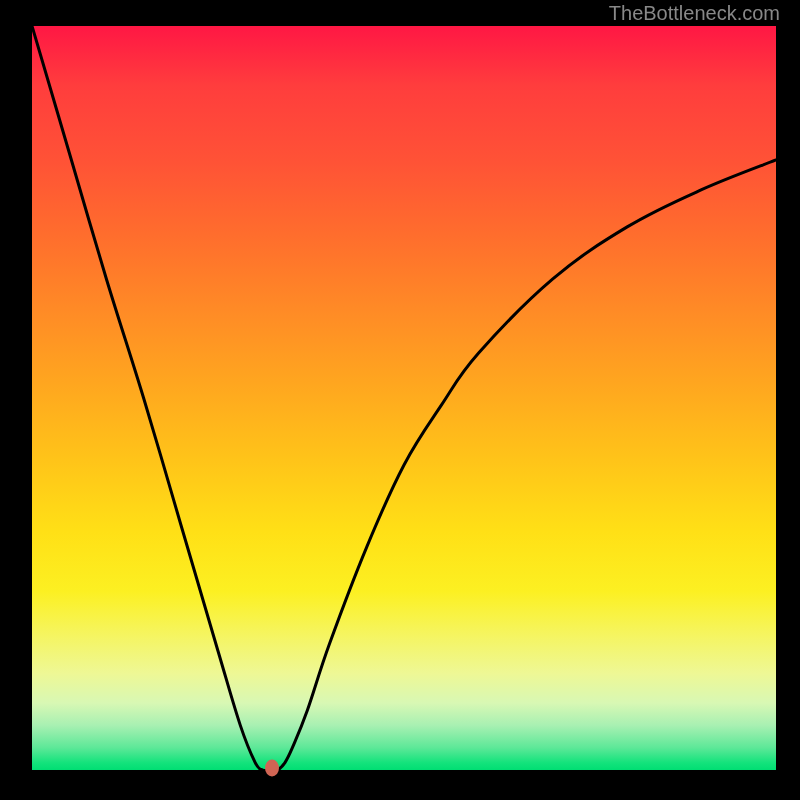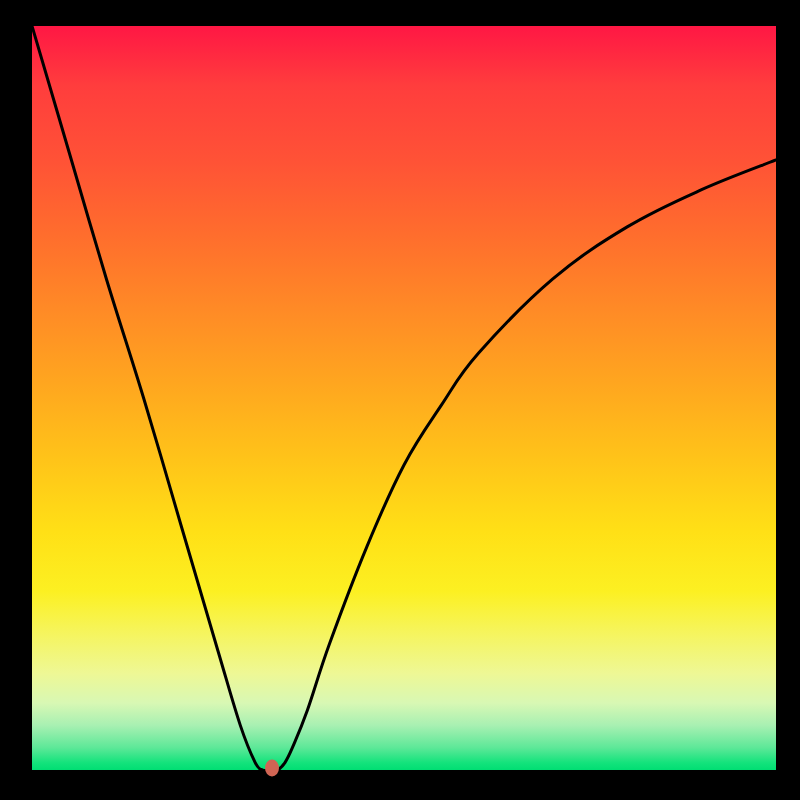--- a/index.html
+++ b/index.html
@@ -65,20 +65,21 @@
     height: 17px;
     background: #d16554;
     border-radius: 50%;
     transform: translate(-50%, -50%);
   }
 </style>
 </head>
 <body>
 
 <div class="chart-container">
+  <div class="watermark">TheBottleneck.com</div>
 
   <div class="plot-area">
     <svg class="curve" viewBox="0 0 744 744" preserveAspectRatio="none">
       <path id="curve-path" fill="none" stroke="#000" stroke-width="3" stroke-linejoin="round" stroke-linecap="round" d="M 0 0 C 6.696000000000001 22.7664, 23.808 80.94720000000002, 37.2 126.48000000000002 C 50.592000000000006 172.01280000000003, 61.00800000000001 208.76639999999998, 74.4 252.95999999999998 C 87.792 297.1536, 98.208 327.8064, 111.6 372 C 124.99199999999999 416.1936, 135.40800000000002 452.9472, 148.8 498.48 C 162.192 544.0128, 175.2864 588.8016, 186 624.96 C 196.7136 661.1184000000001, 201.62400000000002 679.272, 208.32000000000002 699.36 C 215.01600000000002 719.448, 219.1824 728.5247999999999, 223.2 736.56 C 227.21759999999998 744.5952, 227.96159999999998 742.6608, 230.64 744 C 233.3184 745.3392, 235.4016 744, 238.08 744 C 240.75840000000002 744, 242.8416 745.3392, 245.52 744 C 248.19840000000002 742.6608, 250.28160000000003 740.5776, 252.96 736.56 C 255.6384 732.5423999999999, 256.38239999999996 731.0544, 260.4 721.68 C 264.4176 712.3055999999999, 268.58399999999995 703.2288, 275.28 684.48 C 281.976 665.7312000000001, 286.88640000000004 646.9824, 297.6 617.52 C 308.3136 588.0576, 321.408 552.9408, 334.8 520.8 C 348.192 488.65919999999994, 358.608 464.4048, 372 438.96000000000004 C 385.392 413.51520000000005, 395.80800000000005 399.528, 409.20000000000005 379.44 C 422.59200000000004 359.352, 426.312 350.12639999999993, 446.4 327.35999999999996 C 466.48799999999994 304.5936, 494.01599999999996 275.72639999999996, 520.8 252.95999999999998 C 547.584 230.19359999999998, 568.416 216.9504, 595.2 200.88 C 621.984 184.8096, 642.816 175.73279999999994, 669.6 163.67999999999995 C 696.384 151.62719999999996, 730.608 139.27680000000004, 744 133.92000000000007"></path>
     </svg>
     <div class="marker" id="marker-dot" style="left: 240.312px; top: 741.768px; background: rgb(209, 101, 84);"></div>
   </div>
 </div>
 
 </body></html>

